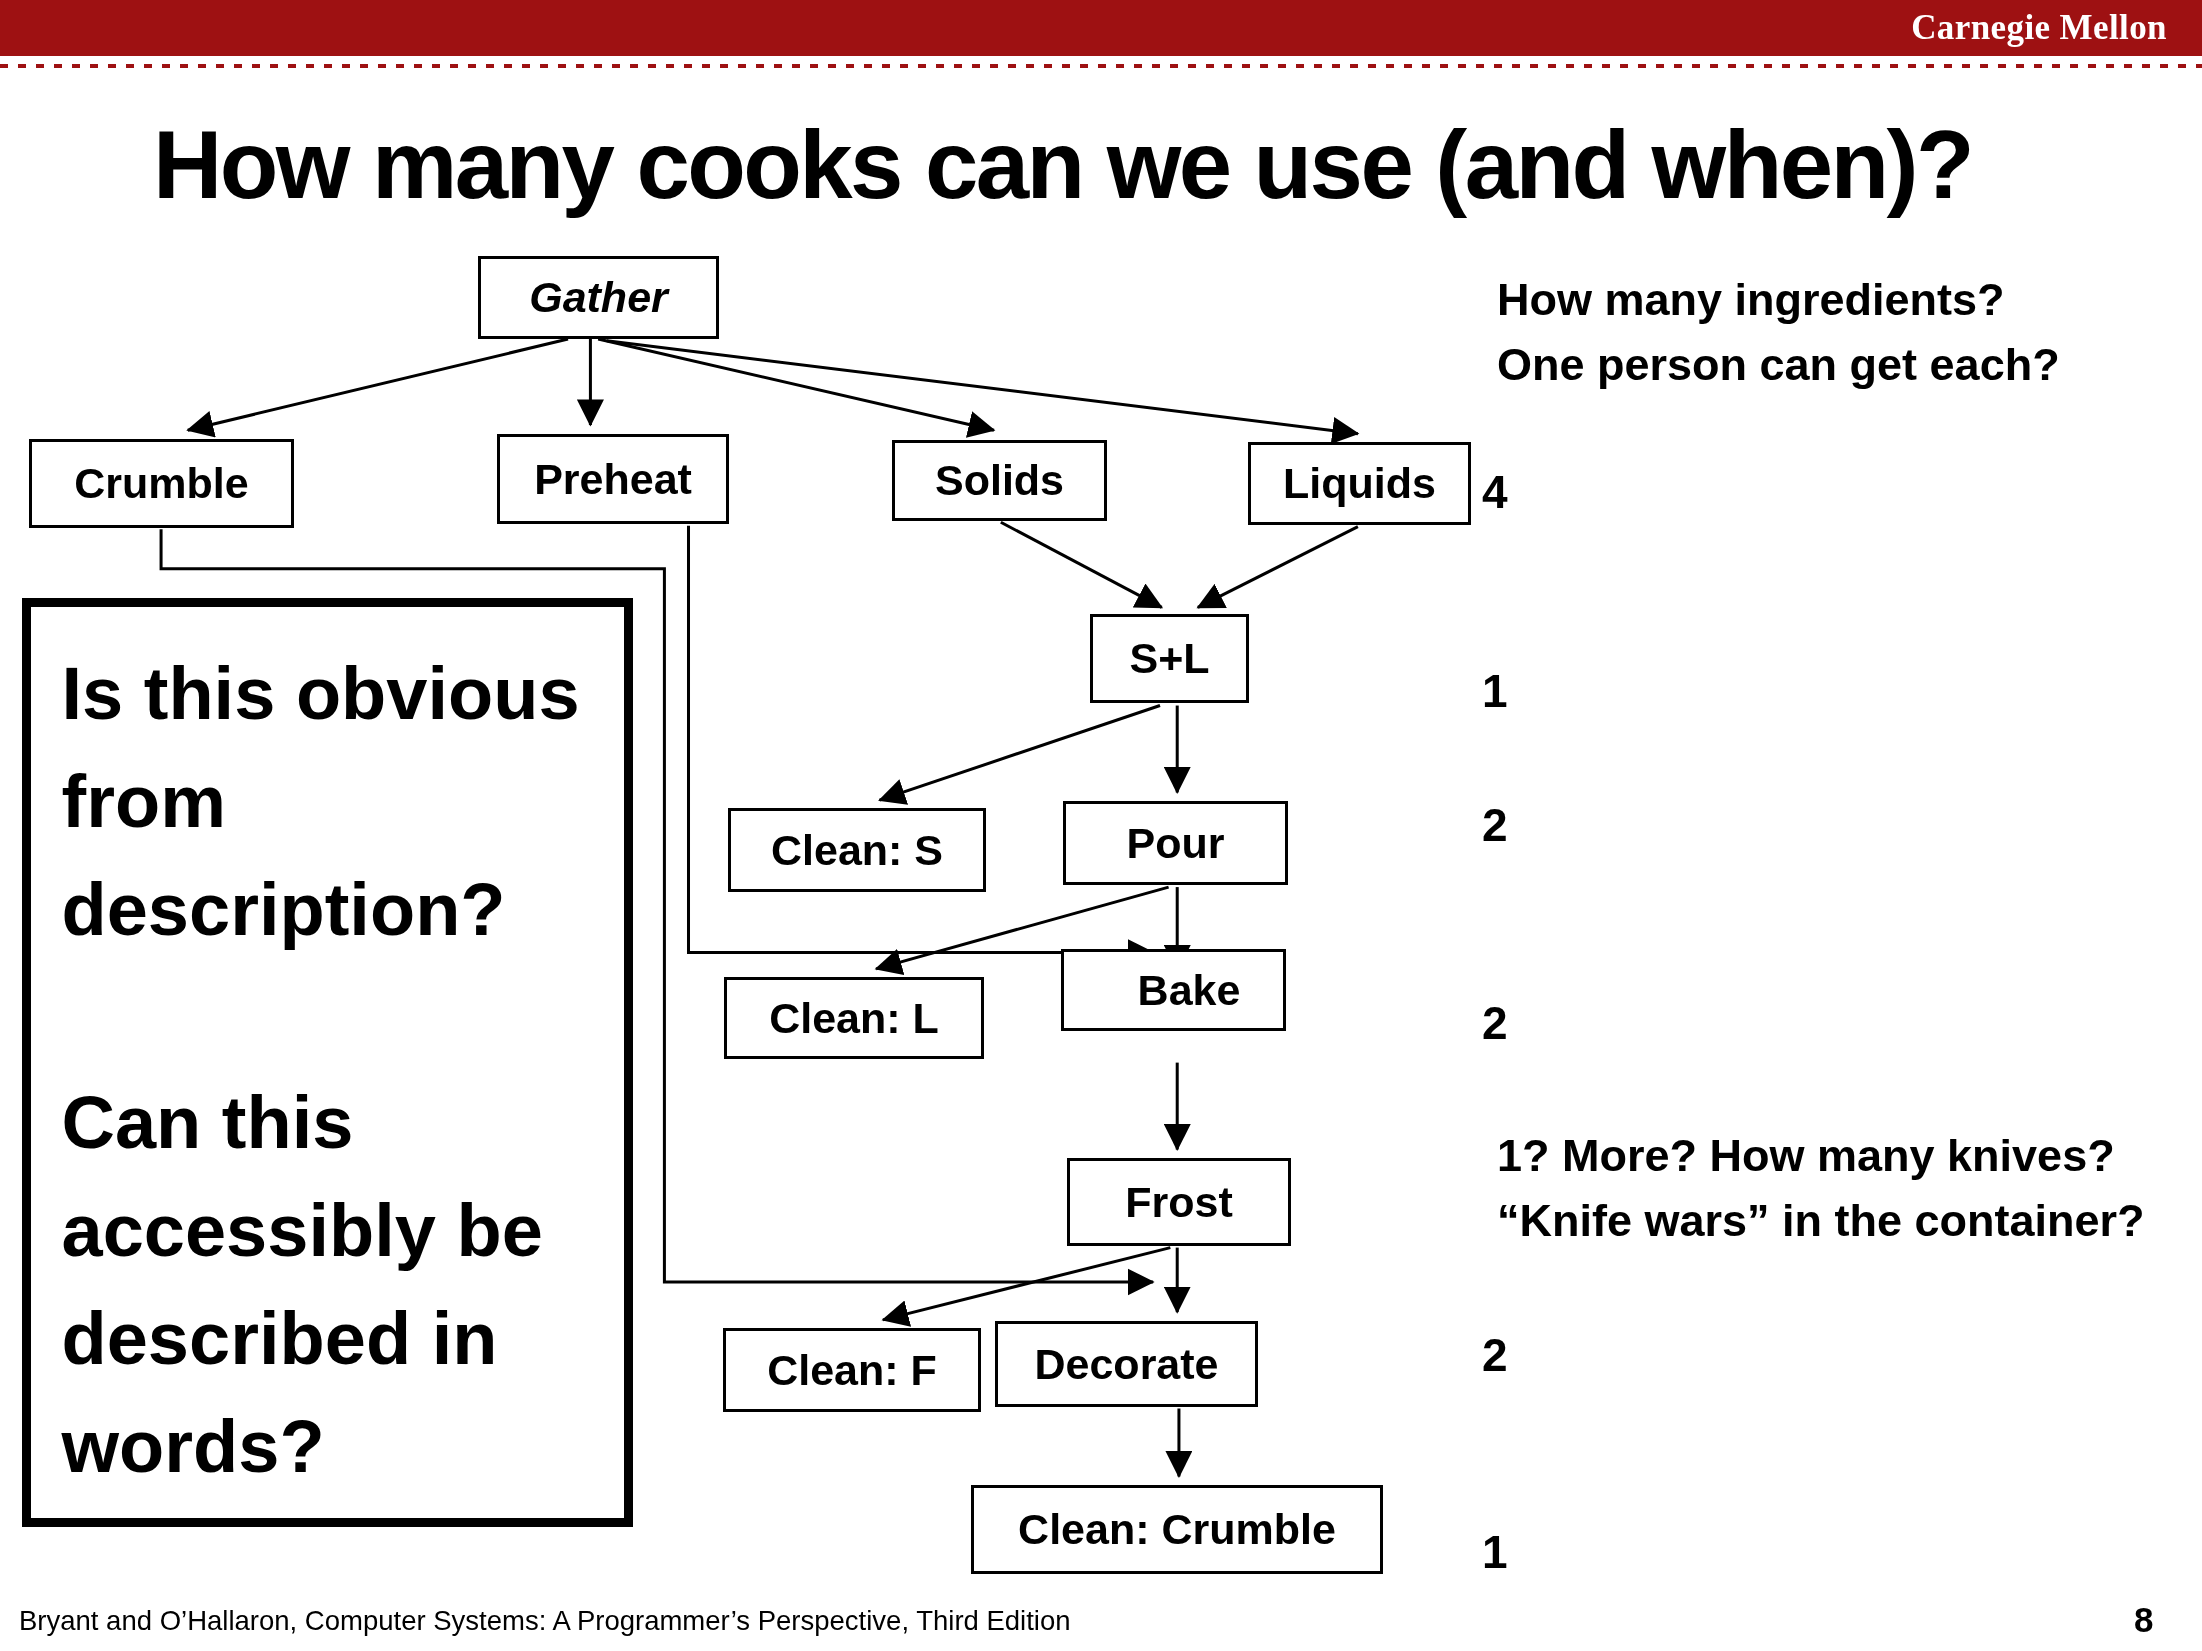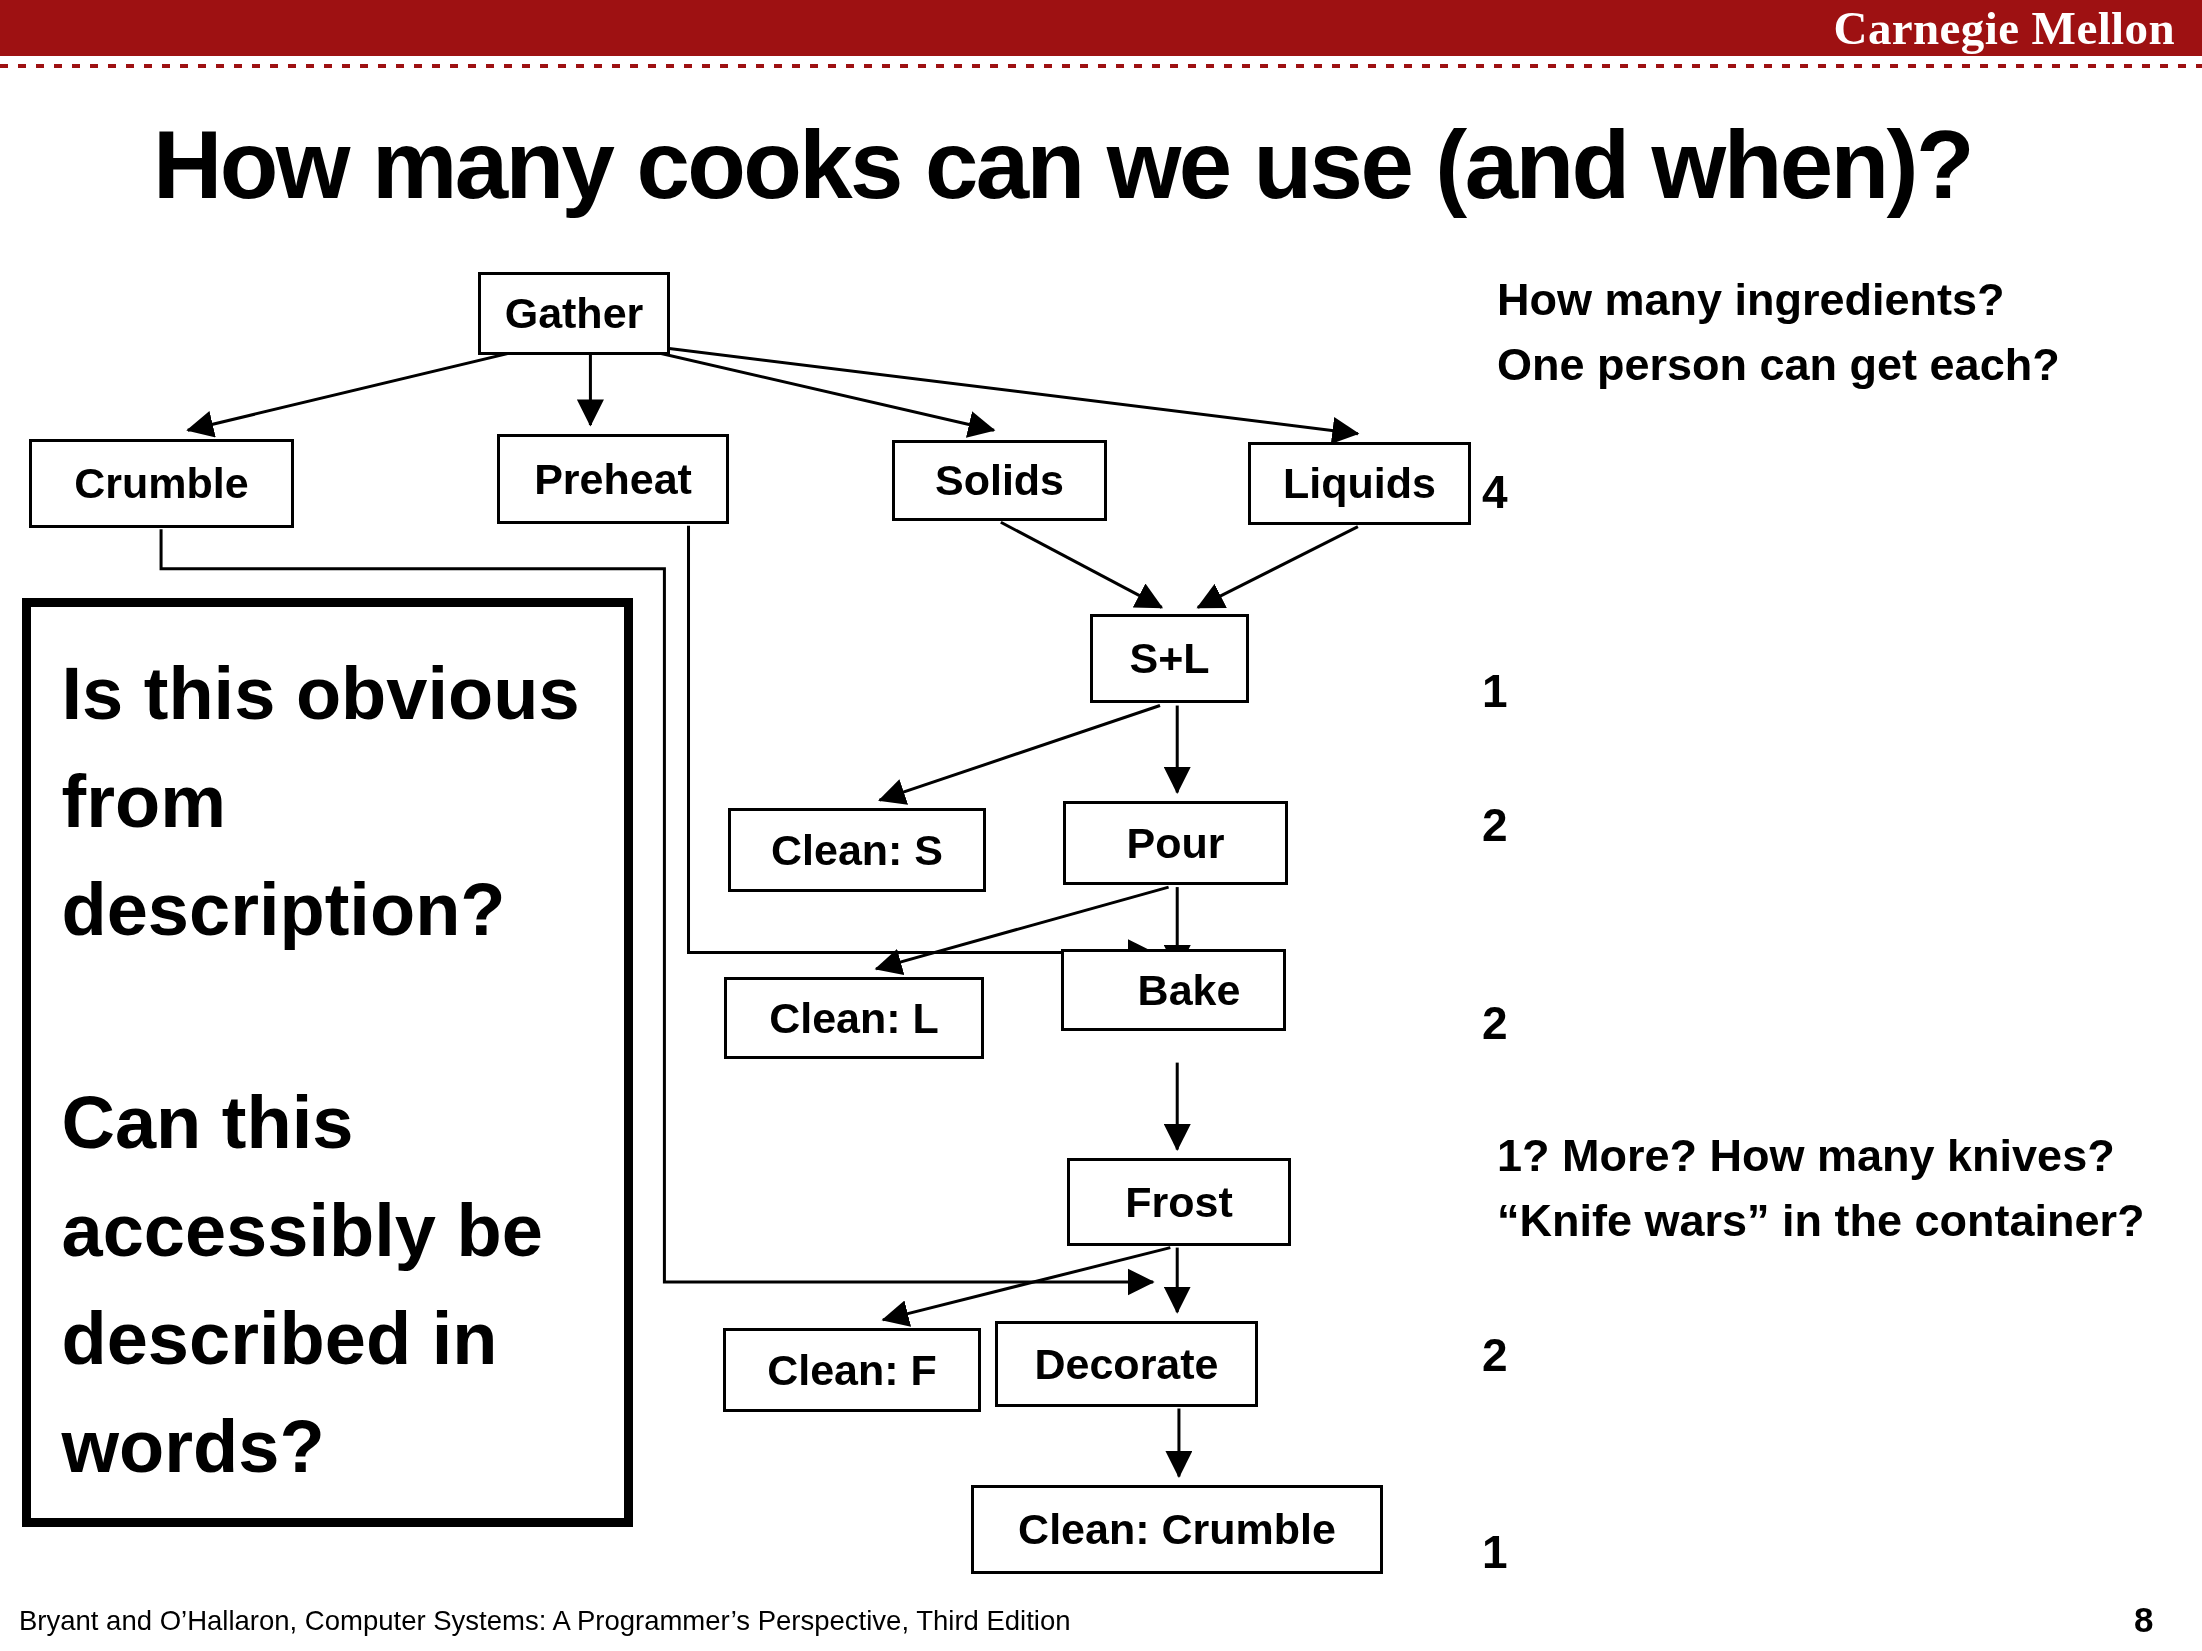--- a/index.html
+++ b/index.html
@@ -14,22 +14,22 @@
   }
 
   
   .banner {
     position: absolute; left: 0; top: 0; width: 2203px; height: 56px;
     background: #9E1112;
     display: flex; align-items: center; justify-content: flex-end;
   }
   .brand {
     font-family: "Liberation Serif", serif;
-    font-weight: 700; font-size: 47px; color: #ffffff;
-    padding-right: 28px; letter-spacing: 0.4px;
+    font-weight: 700; font-size: 35px; color: #ffffff;
+    padding-right: 36px; letter-spacing: 0.4px;
   }
   .banner-divider {
     position: absolute; left: 0; top: 64px; width: 2203px; height: 4.3px;
     background: repeating-linear-gradient(90deg, #9E1112 0 7.7px, transparent 7.7px 18px);
   }
 
   
   .title {
     position: absolute; left: 0; top: 110px; width: 2125px;
     text-align: center;
@@ -39,21 +39,21 @@
 
   
   .node {
     position: absolute;
     border: 3.4px solid #000000;
     background: #ffffff;
     display: flex; align-items: center; justify-content: center;
     font-size: 43px; font-weight: 700; white-space: nowrap;
     box-sizing: border-box;
   }
-  .n-gather        { left: 478px;  top: 272px;  width: 192px; height: 83px; }
+  .n-gather        { left: 478px;  top: 256px;  width: 241px; height: 83px; font-style: italic; }
   .n-crumble       { left: 29px;   top: 439px;  width: 265px; height: 89px; }
   .n-preheat       { left: 497px;  top: 434px;  width: 232px; height: 90px; text-align: right; }
   .n-solids        { left: 892px; top: 440px;  width: 215px; height: 81px; }
   .n-liquids       { left: 1248px; top: 442px;  width: 223px; height: 83px; }
   .n-sl            { left: 1090px; top: 614px;  width: 159px; height: 89px; }
   .n-clean-s       { left: 728px;  top: 808px;  width: 258px; height: 84px; text-align: right; }
   .n-pour          { left: 1063px; top: 801px;  width: 225px; height: 84px; }
   .n-clean-l       { left: 724px;  top: 977px; width: 260px; height: 82px; }
   .n-bake          { left: 1061px; top: 949px; width: 225px; height: 82px; padding-left: 31px; }
   .n-frost         { left: 1067px; top: 1158px; width: 224px; height: 88px; }

